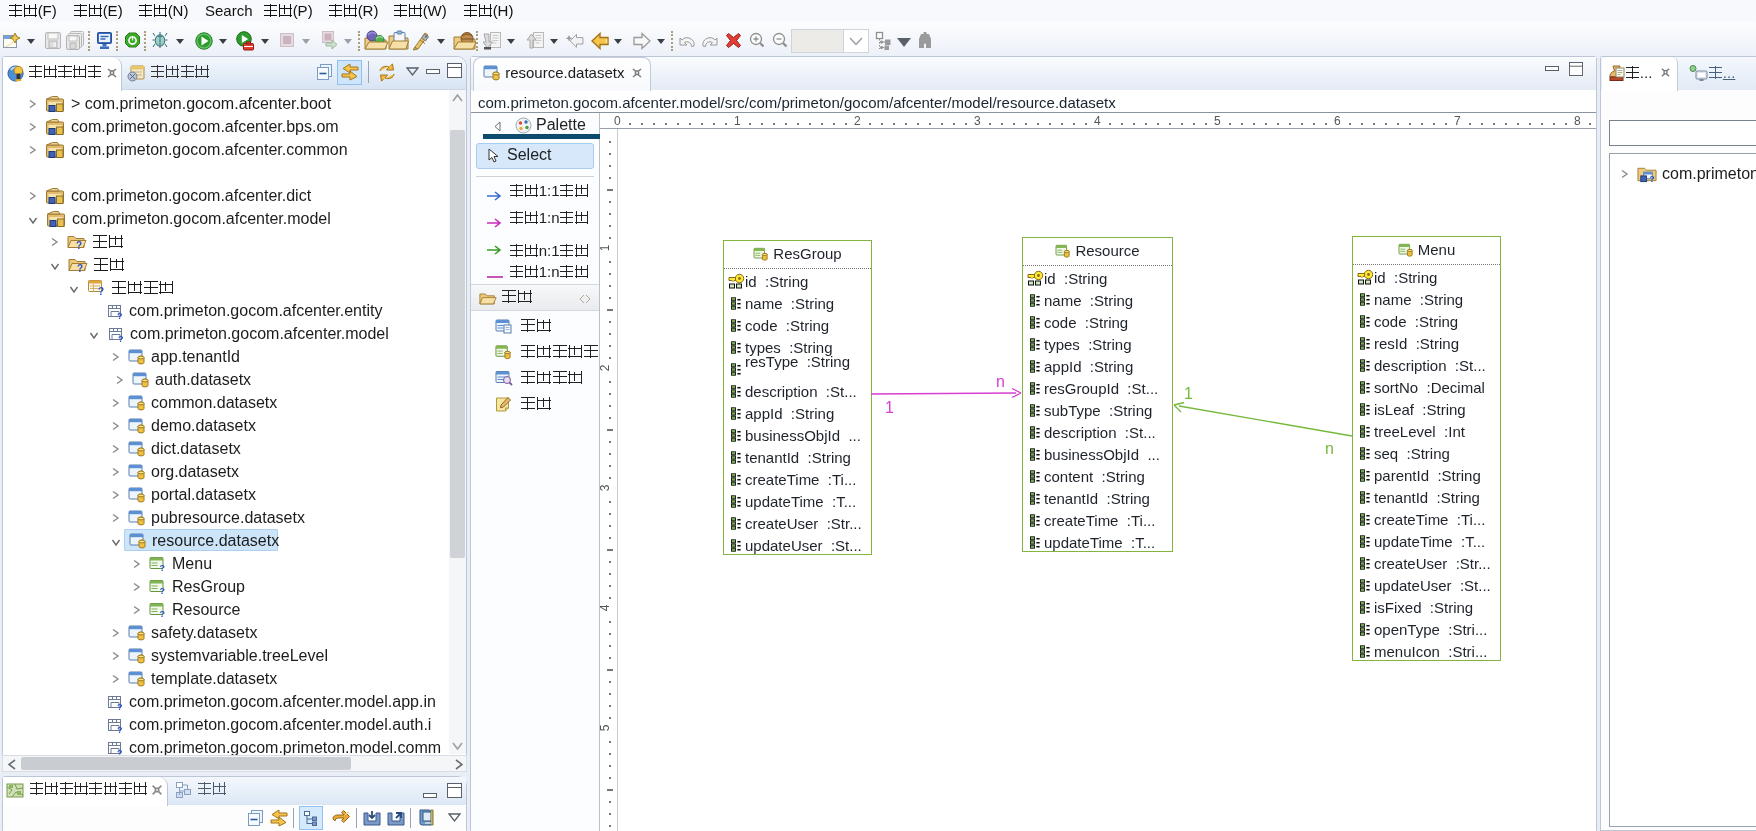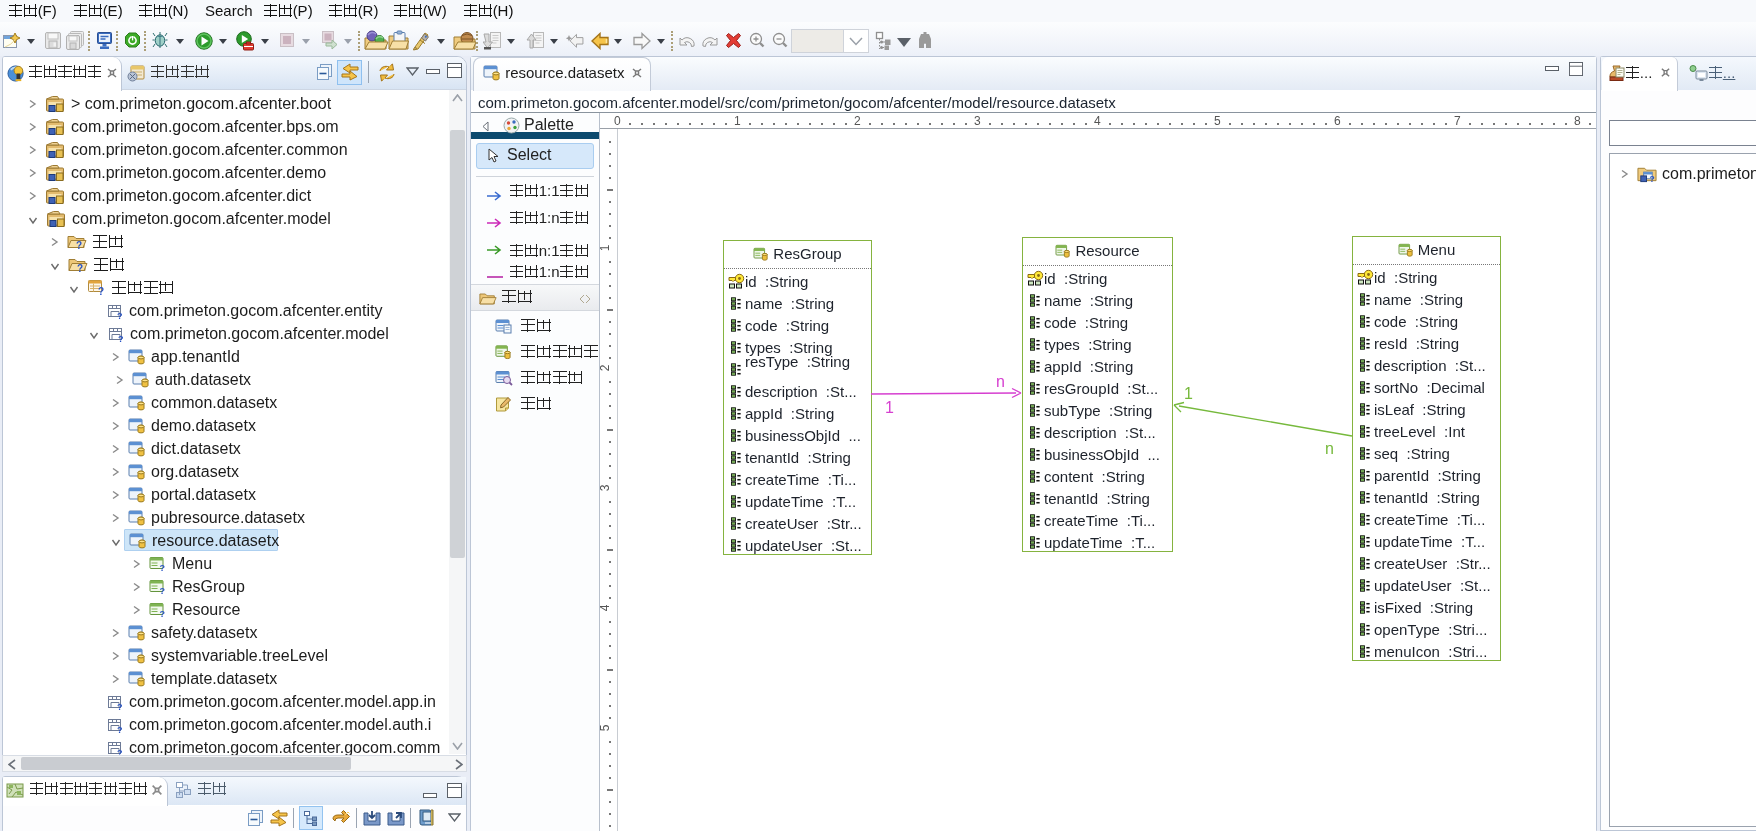--- a/index.html
+++ b/index.html
@@ -325,30 +325,20 @@
         <svg width="9" height="10" viewBox="0 0 9 10" style="margin-top:1px">
           <path d="M2 1.5 L7 5 L2 8.5" fill="none" stroke="#8a8a8a" stroke-width="1.4"></path>
         </svg>
         <span style="width:8px"></span>
         <svg width="21" height="18" viewBox="0 0 20 18">
           <use href="#proj"></use>
         </svg>
         <span class="rt">com.primeton.gocom.afcenter.common</span>
       </div>
 
-<div class="row" style="left:25px;top:104px">
-        <svg width="9" height="10" viewBox="0 0 9 10" style="margin-top:1px">
-          <path d="M2 1.5 L7 5 L2 8.5" fill="none" stroke="#8a8a8a" stroke-width="1.4"></path>
-        </svg>
-        <span style="width:8px"></span>
-        <svg width="21" height="18" viewBox="0 0 20 18">
-          <use href="#proj"></use>
-        </svg>
-        <span class="rt">com.primeton.gocom.afcenter.demo</span>
-      </div>
 
 <div class="row" style="left:25px;top:127px">
         <svg width="9" height="10" viewBox="0 0 9 10" style="margin-top:1px">
           <path d="M2 1.5 L7 5 L2 8.5" fill="none" stroke="#8a8a8a" stroke-width="1.4"></path>
         </svg>
         <span style="width:8px"></span>
         <svg width="21" height="18" viewBox="0 0 20 18">
           <use href="#proj"></use>
         </svg>
         <span class="rt">com.primeton.gocom.afcenter.dict</span>
@@ -601,21 +591,21 @@
           <use href="#pkg"></use>
         </svg>
         <span class="rt">com.primeton.gocom.afcenter.model.auth.i</span>
       </div>
 
 <div class="row" style="left:86px;top:679px">
         <span style="width:17px"></span>
         <svg width="18" height="18" viewBox="0 0 18 18">
           <use href="#pkg"></use>
         </svg>
-        <span class="rt">com.primeton.gocom.afcenter.gocom.comm</span>
+        <span class="rt">com.primeton.gocom.primeton.model.comm</span>
       </div>
 </div>
 <div class="abs" style="left:449px;top:90px;width:17px;height:664px;background:#f5f6f7">
 <svg class="abs" style="left:3px;top:4px" width="11" height="8" viewBox="0 0 11 8">
         <path d="M1 7 L5.5 1 10 7" fill="none" stroke="#9aa0a8" stroke-width="1.6"></path>
       </svg>
 <span class="abs" style="left:1px;top:40px;width:15px;height:428px;background:#cfd2d6;border-radius:2px"></span>
 <svg class="abs" style="left:3px;top:652px" width="11" height="8" viewBox="0 0 11 8">
         <path d="M1 1 L5.5 7 10 1" fill="none" stroke="#9aa0a8" stroke-width="1.6"></path>
       </svg>
@@ -716,21 +706,21 @@
         <svg style="display:block" width="14" height="14" viewBox="0 0 15 15">
           <rect x="0.5" y="0.5" width="14" height="14" fill="#fff" stroke="#5a6068"></rect>
           <rect x="0.5" y="0.5" width="14" height="4" fill="#fff" stroke="#5a6068"></rect>
         </svg>
       </div>
 <div class="abs" style="left:0;top:34px;width:1125px;height:22px;background:#fff;border-bottom:1px solid #8a949e;font-size:15px;color:#1b2430">
         <span style="position:absolute;left:7px;top:3px">com.primeton.gocom.afcenter.model/src/com/primeton/gocom/afcenter/model/resource.datasetx</span>
       </div>
 
 <div class="abs" style="left:0;top:56px;width:129px;height:719px;background:#fcfdfe;border-right:1px solid #b8c0cc">
-<div class="abs" style="left:0;top:0;width:128px;height:26px;border-bottom:7px solid #0c4a6e">
+<div class="abs" style="left:12px;top:0;width:128px;height:26px;border-bottom:5px solid #0c4a6e">
           <svg width="9" height="11" viewBox="0 0 9 11" style="position:absolute;left:10px;top:8px">
             <path d="M7 1 L2 5.5 L7 10z" fill="none" stroke="#6a7078"></path>
           </svg>
           <svg width="17" height="17" viewBox="0 0 17 17" style="position:absolute;left:32px;top:4px">
             <circle cx="8.5" cy="8.5" r="7.5" fill="#f2f2f4" stroke="#9aa"></circle>
             <circle cx="5.5" cy="6" r="1.7" fill="#d84a3a"></circle>
             <circle cx="11" cy="5" r="1.7" fill="#3a6cc0"></circle>
             <circle cx="12" cy="10.5" r="1.7" fill="#3aa03a"></circle>
             <circle cx="6" cy="11.5" r="1.7" fill="#e8a93a"></circle>
           </svg>

